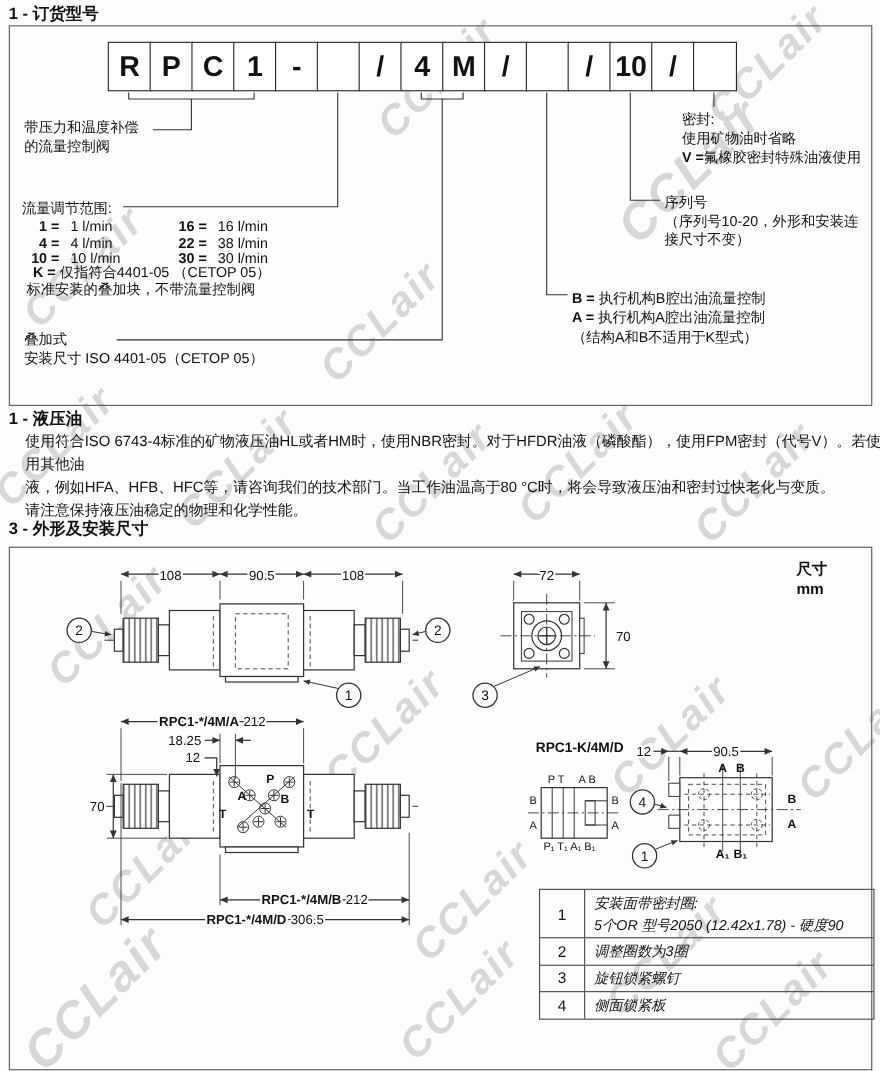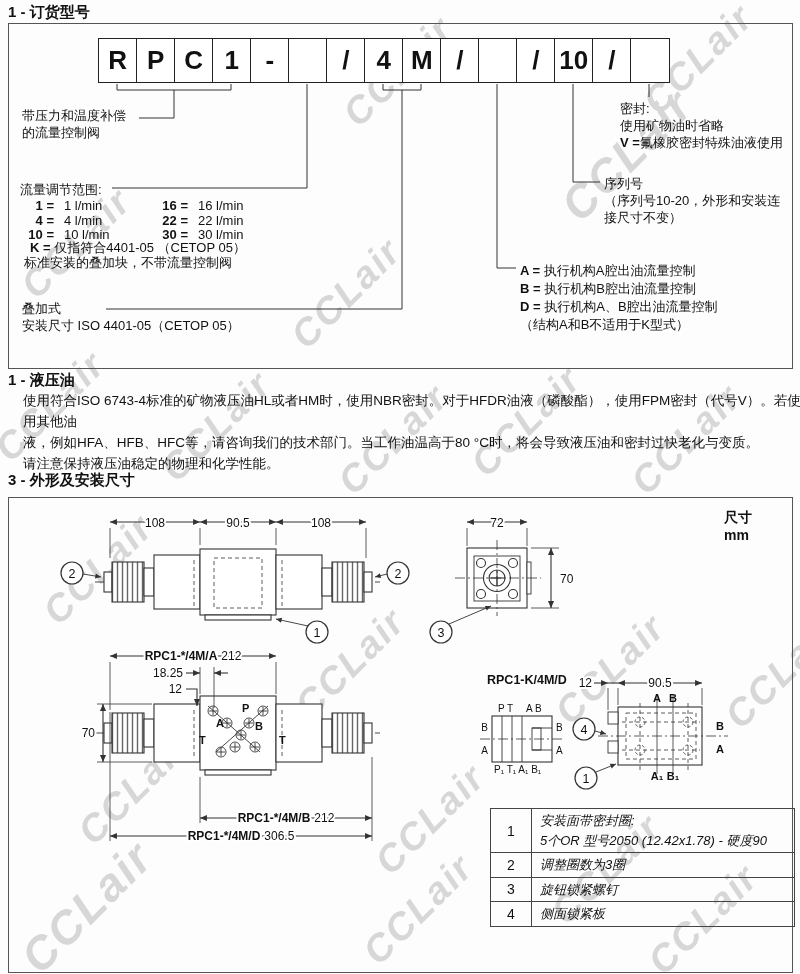--- a/index.html
+++ b/index.html
@@ -97,21 +97,21 @@
 
 <div class="txt" style="left:20px;top:181px">流量调节范围:</div>
 <div class="flowgrid">
   <span class="ra b">1 =</span>
   <span class="ra" style="text-align:left;padding-left:6px">1 l/min</span>
   <span class="ra b">16 =</span>
   <span style="padding-left:6px">16 l/min</span>
   <span class="ra b">4 =</span>
   <span style="padding-left:6px">4 l/min</span>
   <span class="ra b">22 =</span>
-  <span style="padding-left:6px">22 l/min</span>
+  <span style="padding-left:6px">38 l/min</span>
   <span class="ra b">10 =</span>
   <span style="padding-left:6px">10 l/min</span>
   <span class="ra b">30 =</span>
   <span style="padding-left:6px">30 l/min</span>
 </div>
 <div class="txt" style="left:24px;top:241px;line-height:14.5px">
   <div><span class="b" style="margin-left:6px">K =</span> <span>仅指符合4401-05 （CETOP 05）</span></div>
   <div>标准安装的叠加块，不带流量控制阀</div>
 </div>
 
@@ -124,23 +124,22 @@
   <div><span class="b">V =</span><span>氟橡胶密封特殊油液使用</span></div>
 </div>
 
 <div class="txt" style="left:604px;top:175px">
   <div>序列号</div>
   <div>（序列号10-20，外形和安装连</div>
   <div>接尺寸不变）</div>
 </div>
 
 <div class="txt" style="left:520px;top:262px;line-height:18px">
+  <div><span class="b">B =</span> <span>执行机构B腔出油流量控制</span></div>
   <div><span class="b">A =</span> <span>执行机构A腔出油流量控制</span></div>
-  <div><span class="b">B =</span> <span>执行机构B腔出油流量控制</span></div>
-  <div><span class="b">D =</span> <span>执行机构A、B腔出油流量控制</span></div>
   <div>（结构A和B不适用于K型式）</div>
 </div>
 
 <svg style="left:0;top:0" width="800" height="974" viewBox="0 0 800 974">
   <g fill="none" stroke="#333" stroke-width="1">
     <path d="M117,84 L117,90 L231,90 L231,84"></path>
     <path d="M174,90 L174,118 L139,118"></path>
     <path d="M307,84 L307,188 L112,188"></path>
     <path d="M383,84 L383,90 L421,90 L421,84"></path>
     <path d="M402,90 L402,309 L106,309"></path>

